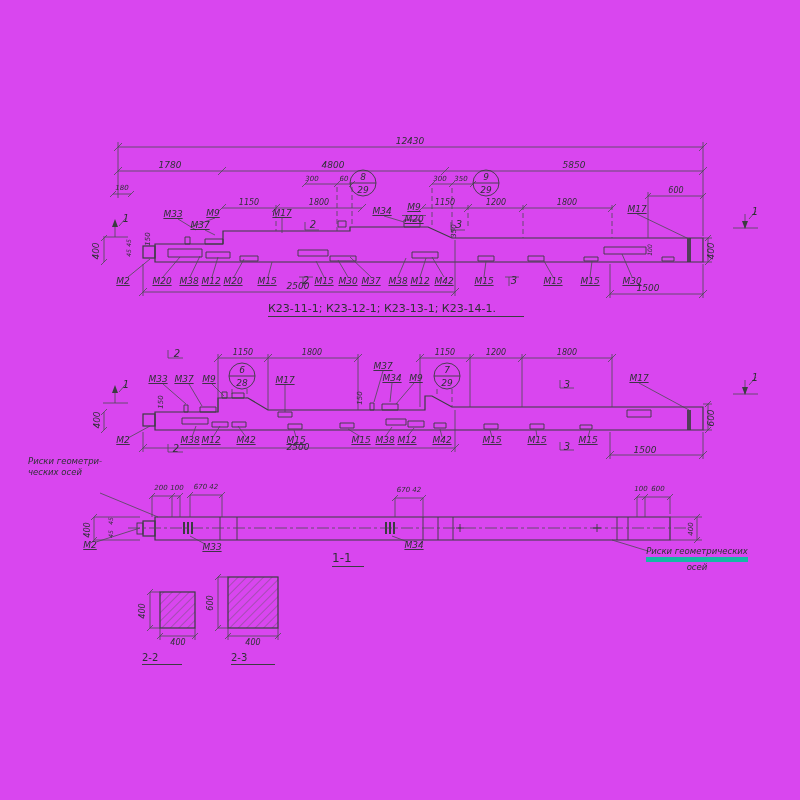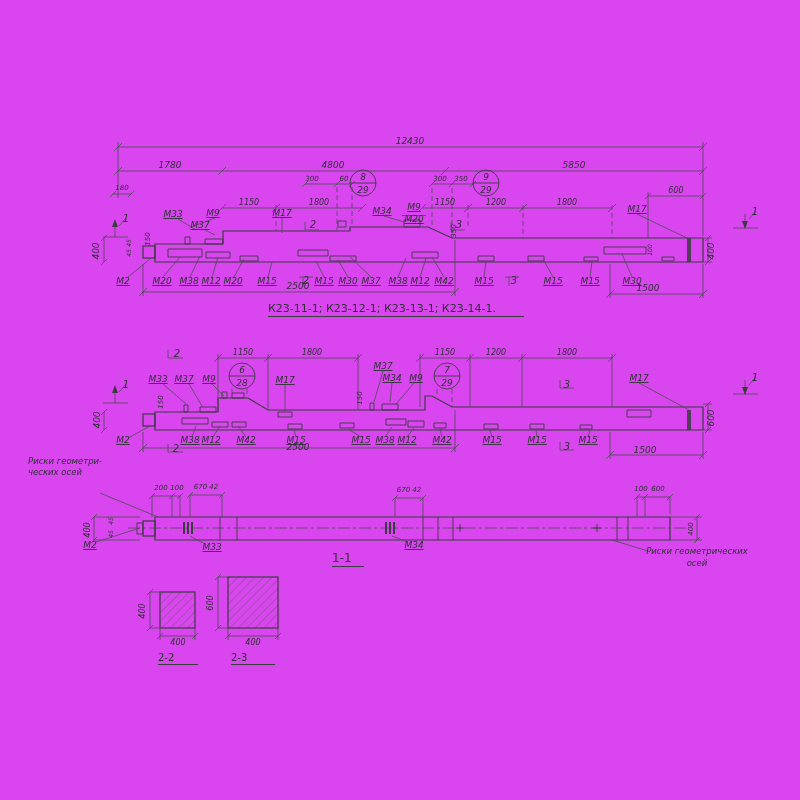--- a/index.html
+++ b/index.html
@@ -9,21 +9,21 @@
   .ln{stroke:#3a3d40;fill:none;stroke-width:1.2;stroke-linejoin:miter;}
   .det{stroke:#3a3d40;fill:none;stroke-width:0.9;}
   .dim{stroke:#4a4d50;fill:none;stroke-width:0.8;}
   .dash{stroke:#4a4d50;fill:none;stroke-width:0.8;stroke-dasharray:5 3;}
   .dashdot{stroke:#4a4d50;fill:none;stroke-width:0.8;stroke-dasharray:12 3 3 3;}
   .fil{fill:#3a3d40;stroke:none;}
   .lbl{fill:#2e3134;font-family:"DejaVu Sans",sans-serif;font-style:italic;text-anchor:middle;}
   .cap{position:absolute;color:#2e3134;text-align:left;}
   .cap.ul{border-bottom:1px solid #3a3d40;padding-bottom:1px;}
   .note{position:absolute;color:#2e3134;font-style:italic;font-size:8.5px;line-height:1.25;}
-  .note .first{border-bottom:1px solid #14b8a6;display:inline-block;}
+  .note .first{border-bottom:5px solid #14b8a6;display:inline-block;}
 </style>
 </head>
 <body>
 
 <div id="sheet">
 <svg width="800" height="800" viewBox="0 0 800 800">
 
   <defs>
     <pattern id="hatch" width="6" height="6" patternTransform="rotate(45)" patternUnits="userSpaceOnUse">
       <line x1="0" y1="0" x2="0" y2="6" stroke="#55585b" stroke-width="0.8"></line>
@@ -244,21 +244,21 @@
           <circle cx="447" cy="376" r="13" fill="none" stroke="#3a3d40" stroke-width="0.9"></circle>
           <line x1="434" y1="376" x2="460" y2="376" stroke="#3a3d40" stroke-width="0.9"></line>
           <text x="447" y="373" class="lbl" font-size="9">7</text>
           <text x="447" y="386" class="lbl" font-size="9">29</text>
         </g>
       </g>
 </svg>
 
 <div class="cap ul" style="left:268px;top:302px;width:256px;font-size:11px;">К23-11-1; К23-12-1; К23-13-1; К23-14-1.</div>
 <div class="cap ul" style="left:332px;top:551px;width:32px;font-size:12px;">1-1</div>
-<div class="cap ul" style="left:158px;top:652px;width:40px;font-size:10px;">2-2</div>
+<div class="cap ul" style="left:142px;top:652px;width:40px;font-size:10px;">2-2</div>
 <div class="cap ul" style="left:231px;top:652px;width:44px;font-size:10px;">2-3</div>
 
 <div class="note" style="left:28px;top:456px;width:110px;">
   <span>Риски геометри-</span><br>
   <span>ческих осей</span>
 </div>
 <div class="note" style="left:612px;top:546px;width:170px;text-align:center;">
   <span class="first">Риски геометрических</span><br>
   <span>осей</span>
 </div>

